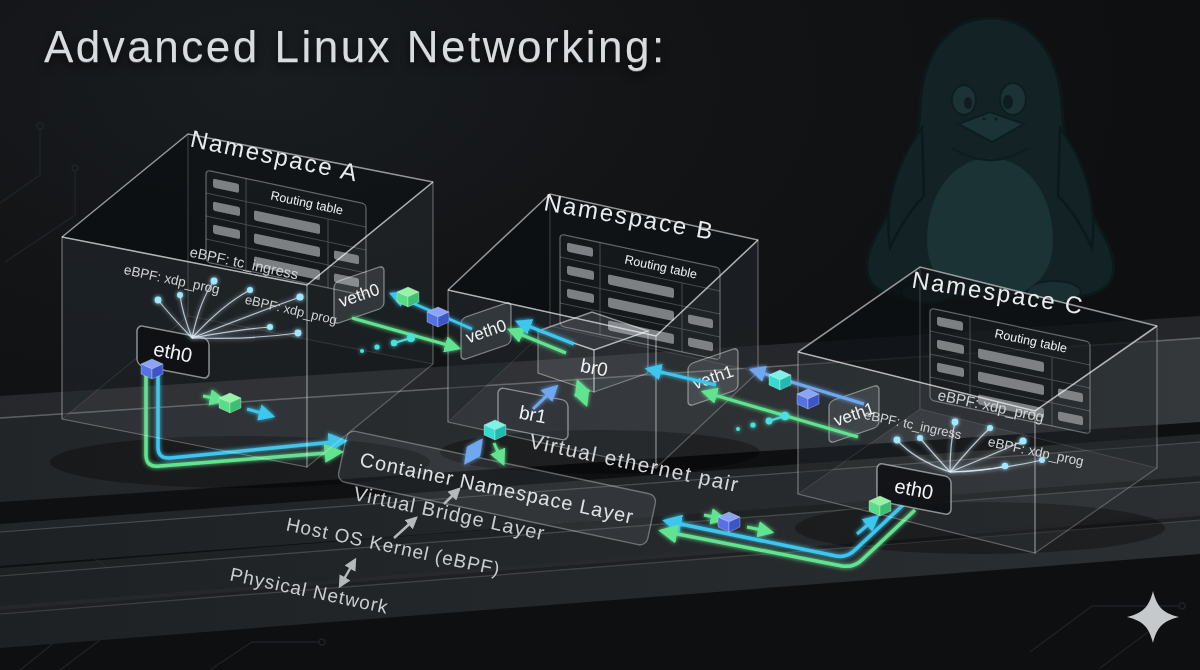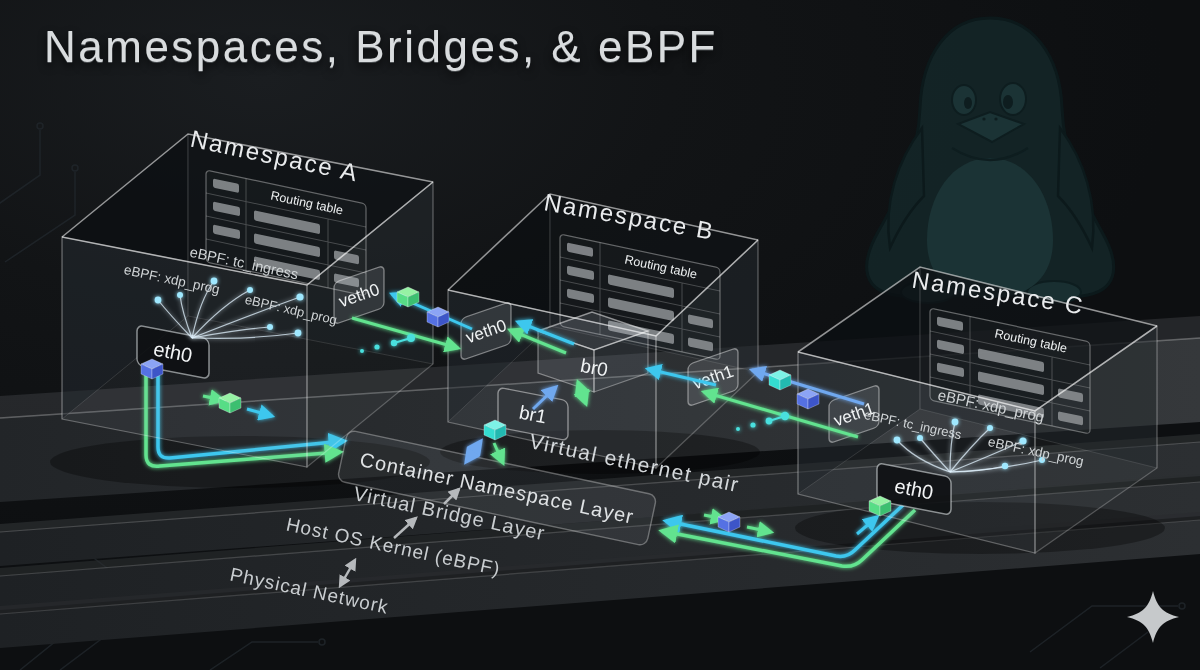--- a/index.html
+++ b/index.html
@@ -18,21 +18,21 @@
     text-shadow:0 1px 0 rgba(120,126,130,.55), 0 4px 8px rgba(0,0,0,.75);
     white-space:nowrap;
   }
 </style>
 </head>
 <body>
 
 <div class="stage">
 
   <div class="title">
-    <div>Namespaces, Bridges, &amp; eBPF</div>
+    <div>Advanced Linux Networking:</div>
   </div>
 
   <svg width="1200" height="670" viewBox="0 0 1200 670">
     <defs>
       <linearGradient id="gradPlat" x1="0" y1="0" x2="1" y2="0">
         <stop offset="0" stop-color="#222528"></stop>
           <stop offset="1" stop-color="#35383b"></stop>
       </linearGradient>
       <linearGradient id="gradSlab" x1="0" y1="0" x2="1" y2="0">
         <stop offset="0" stop-color="#1e2124"></stop>

